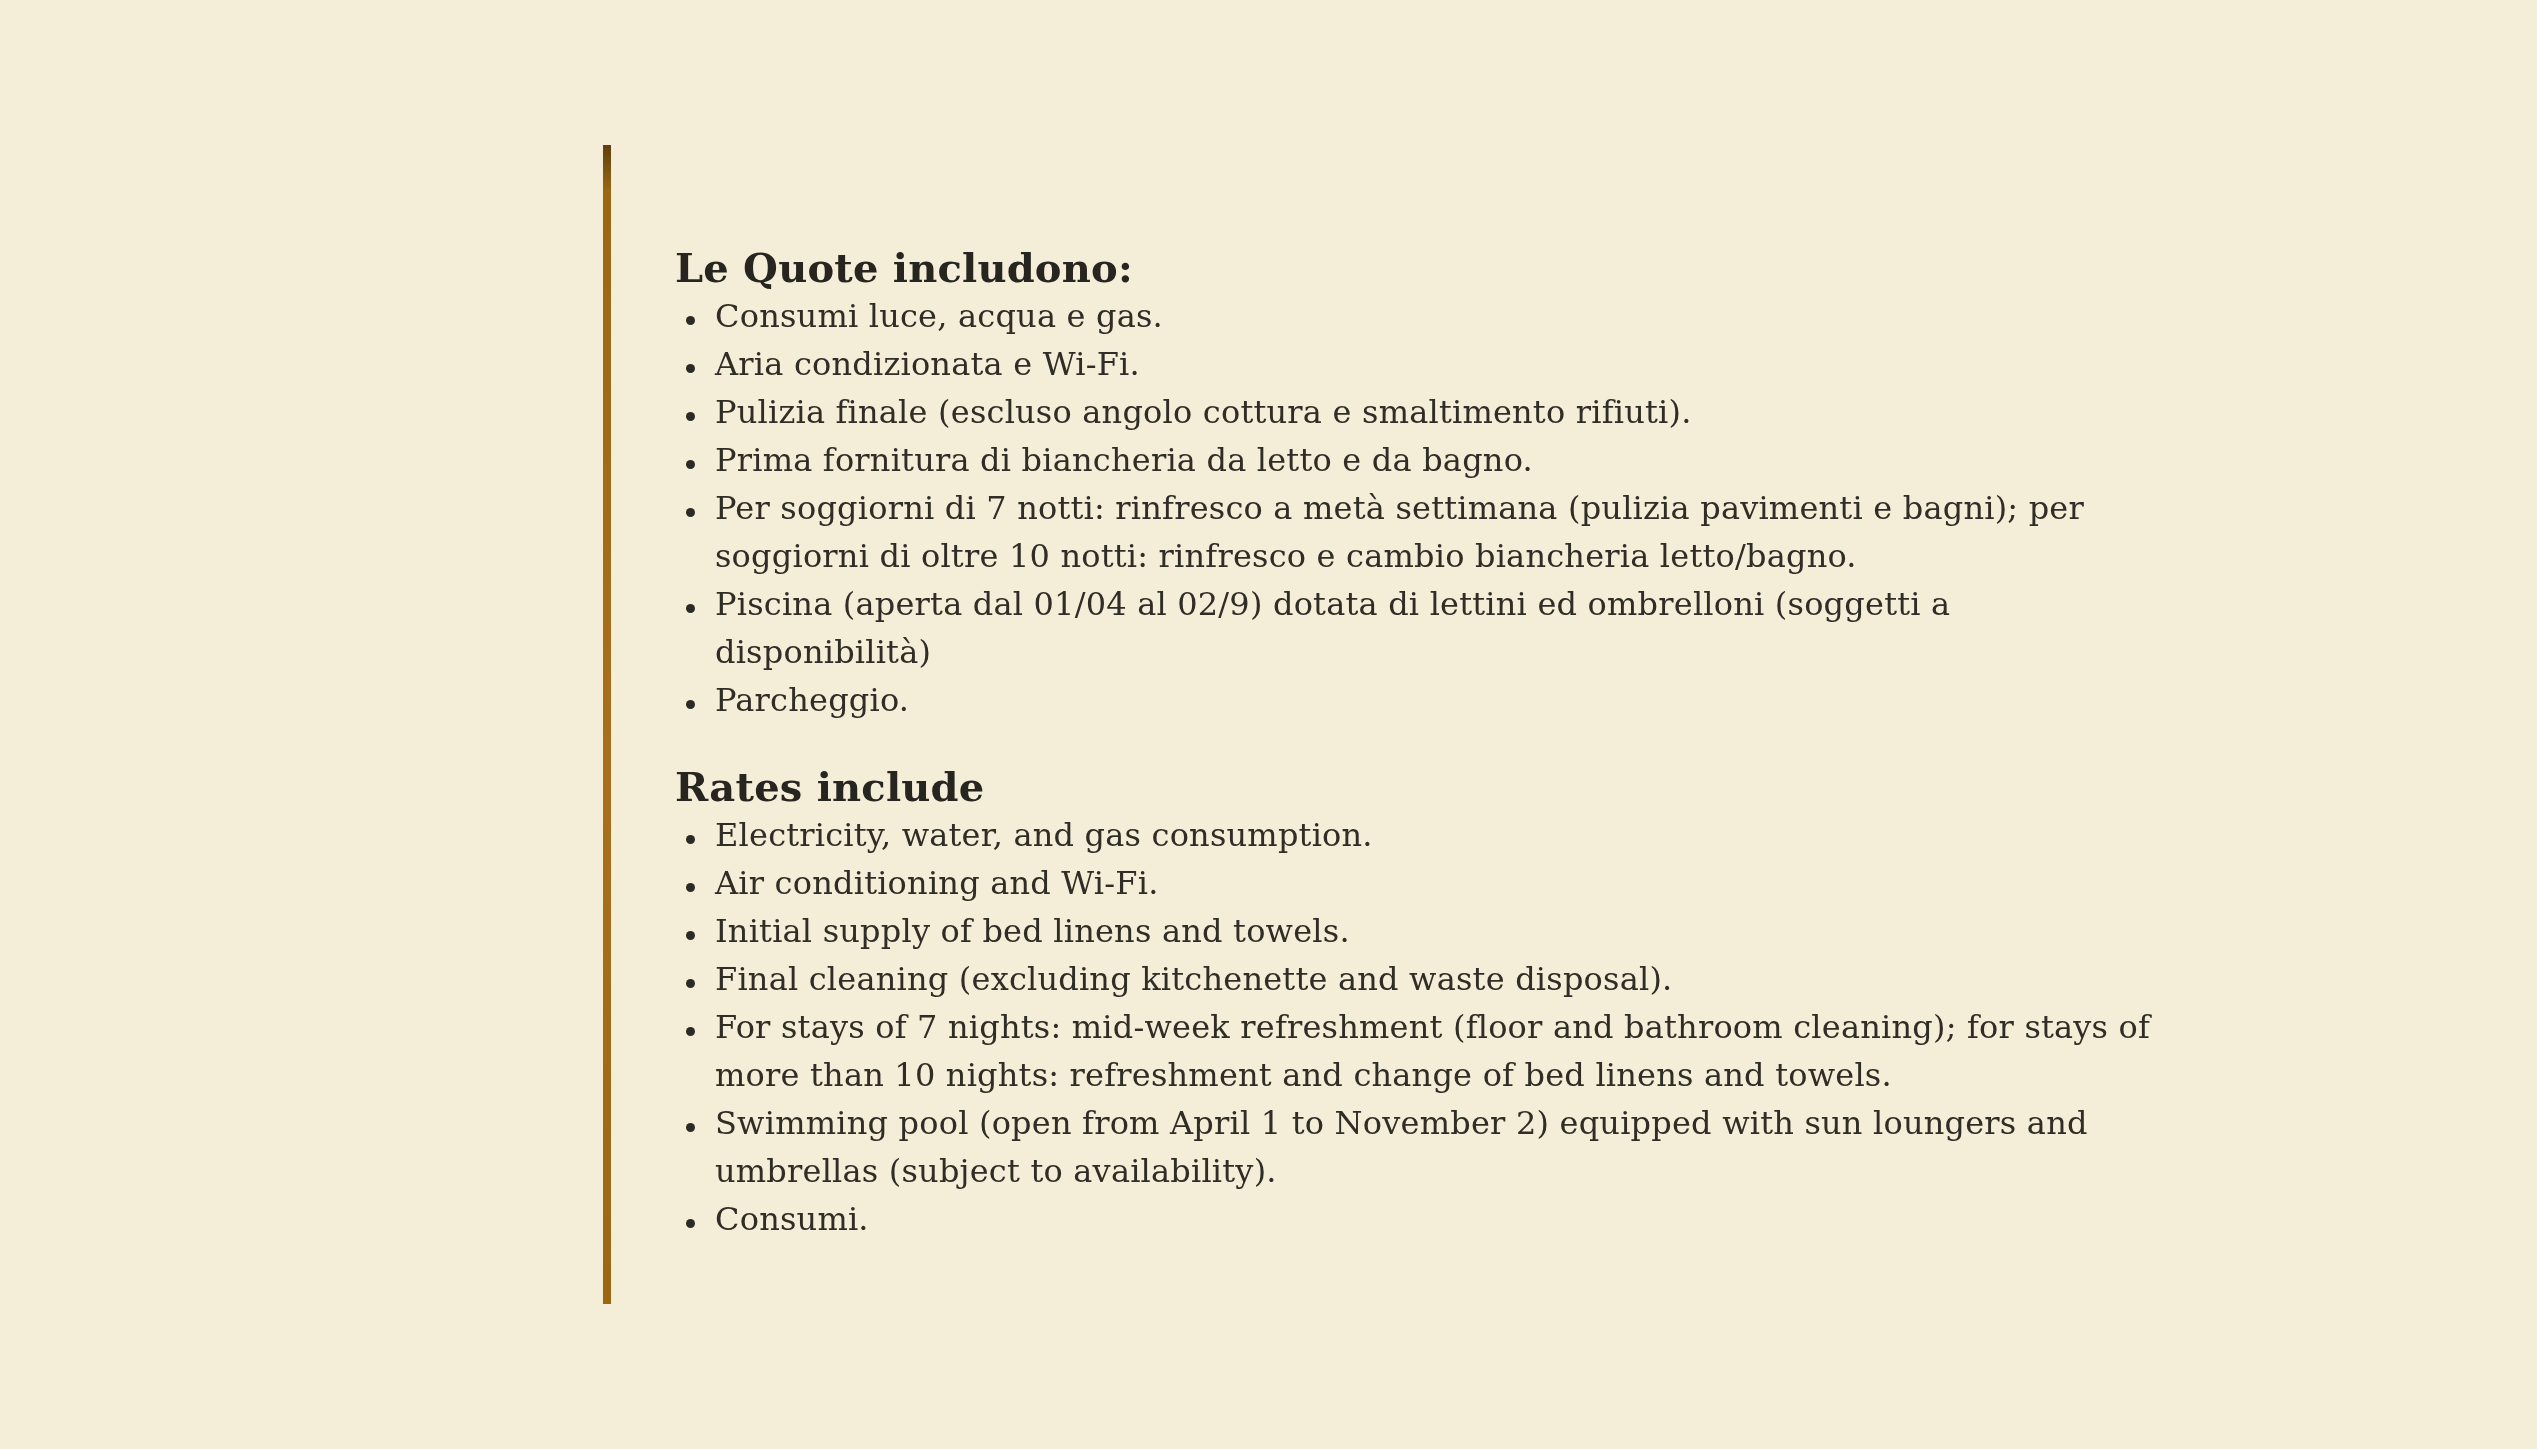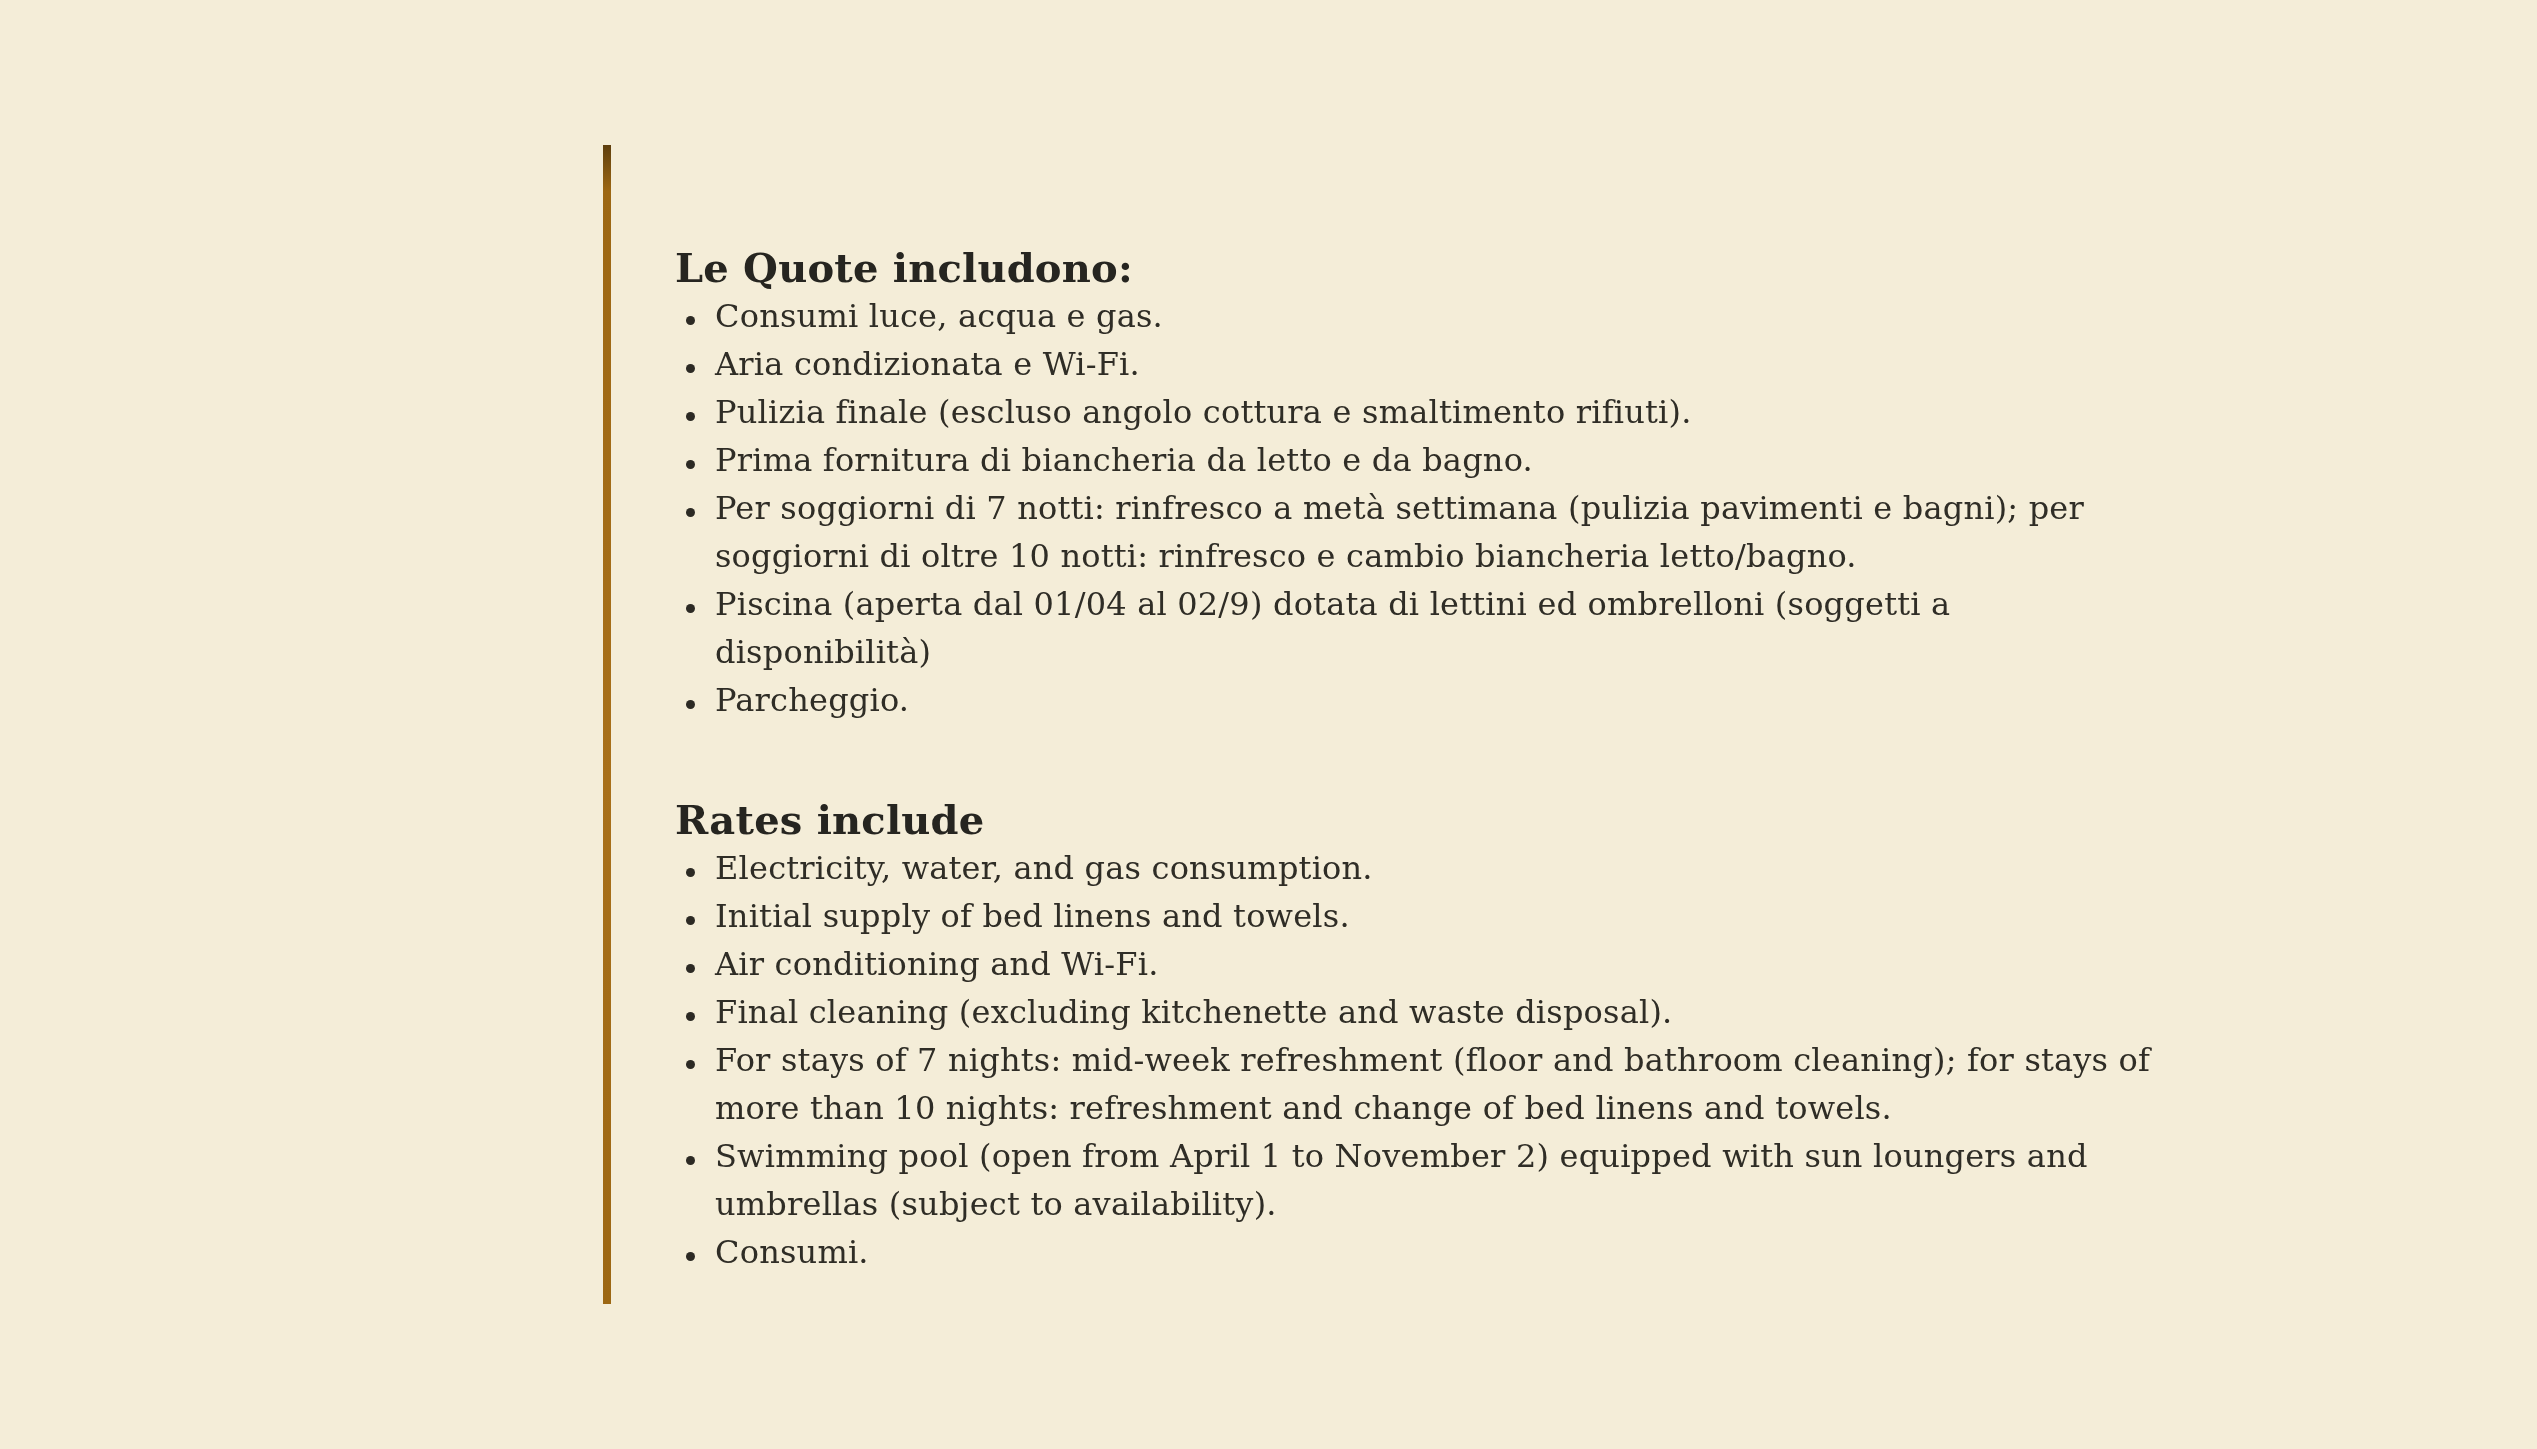--- a/index.html
+++ b/index.html
@@ -32,21 +32,21 @@
   }
   .section-heading {
     margin: 0;
     font-size: 40px;
     line-height: 48px;
     font-weight: 700;
     color: #262520;
     letter-spacing: 0.2px;
   }
   .section + .section {
-    margin-top: 72px;
+    margin-top: 39px;
   }
   ul.bullet-list {
     margin: 0;
     padding: 0;
     list-style: none;
   }
   ul.bullet-list li {
     position: relative;
     padding-left: 40px;
     font-size: 32px;
@@ -84,22 +84,22 @@
       <li>Piscina (aperta dal 01/04 al 02/9) dotata di lettini ed ombrelloni (soggetti a
 disponibilità)</li>
       <li>Parcheggio.</li>
     </ul>
   </div>
 
   <div class="section">
     <h2 class="section-heading">Rates include</h2>
     <ul class="bullet-list">
       <li>Electricity, water, and gas consumption.</li>
+      <li>Air conditioning and Wi-Fi.</li>
       <li>Initial supply of bed linens and towels.</li>
-      <li>Air conditioning and Wi-Fi.</li>
       <li>Final cleaning (excluding kitchenette and waste disposal).</li>
       <li>For stays of 7 nights: mid-week refreshment (floor and bathroom cleaning); for stays of
 more than 10 nights: refreshment and change of bed linens and towels.</li>
       <li>Swimming pool (open from April 1 to November 2) equipped with sun loungers and
 umbrellas (subject to availability).</li>
       <li>Consumi.</li>
     </ul>
   </div>
 
 </div>

